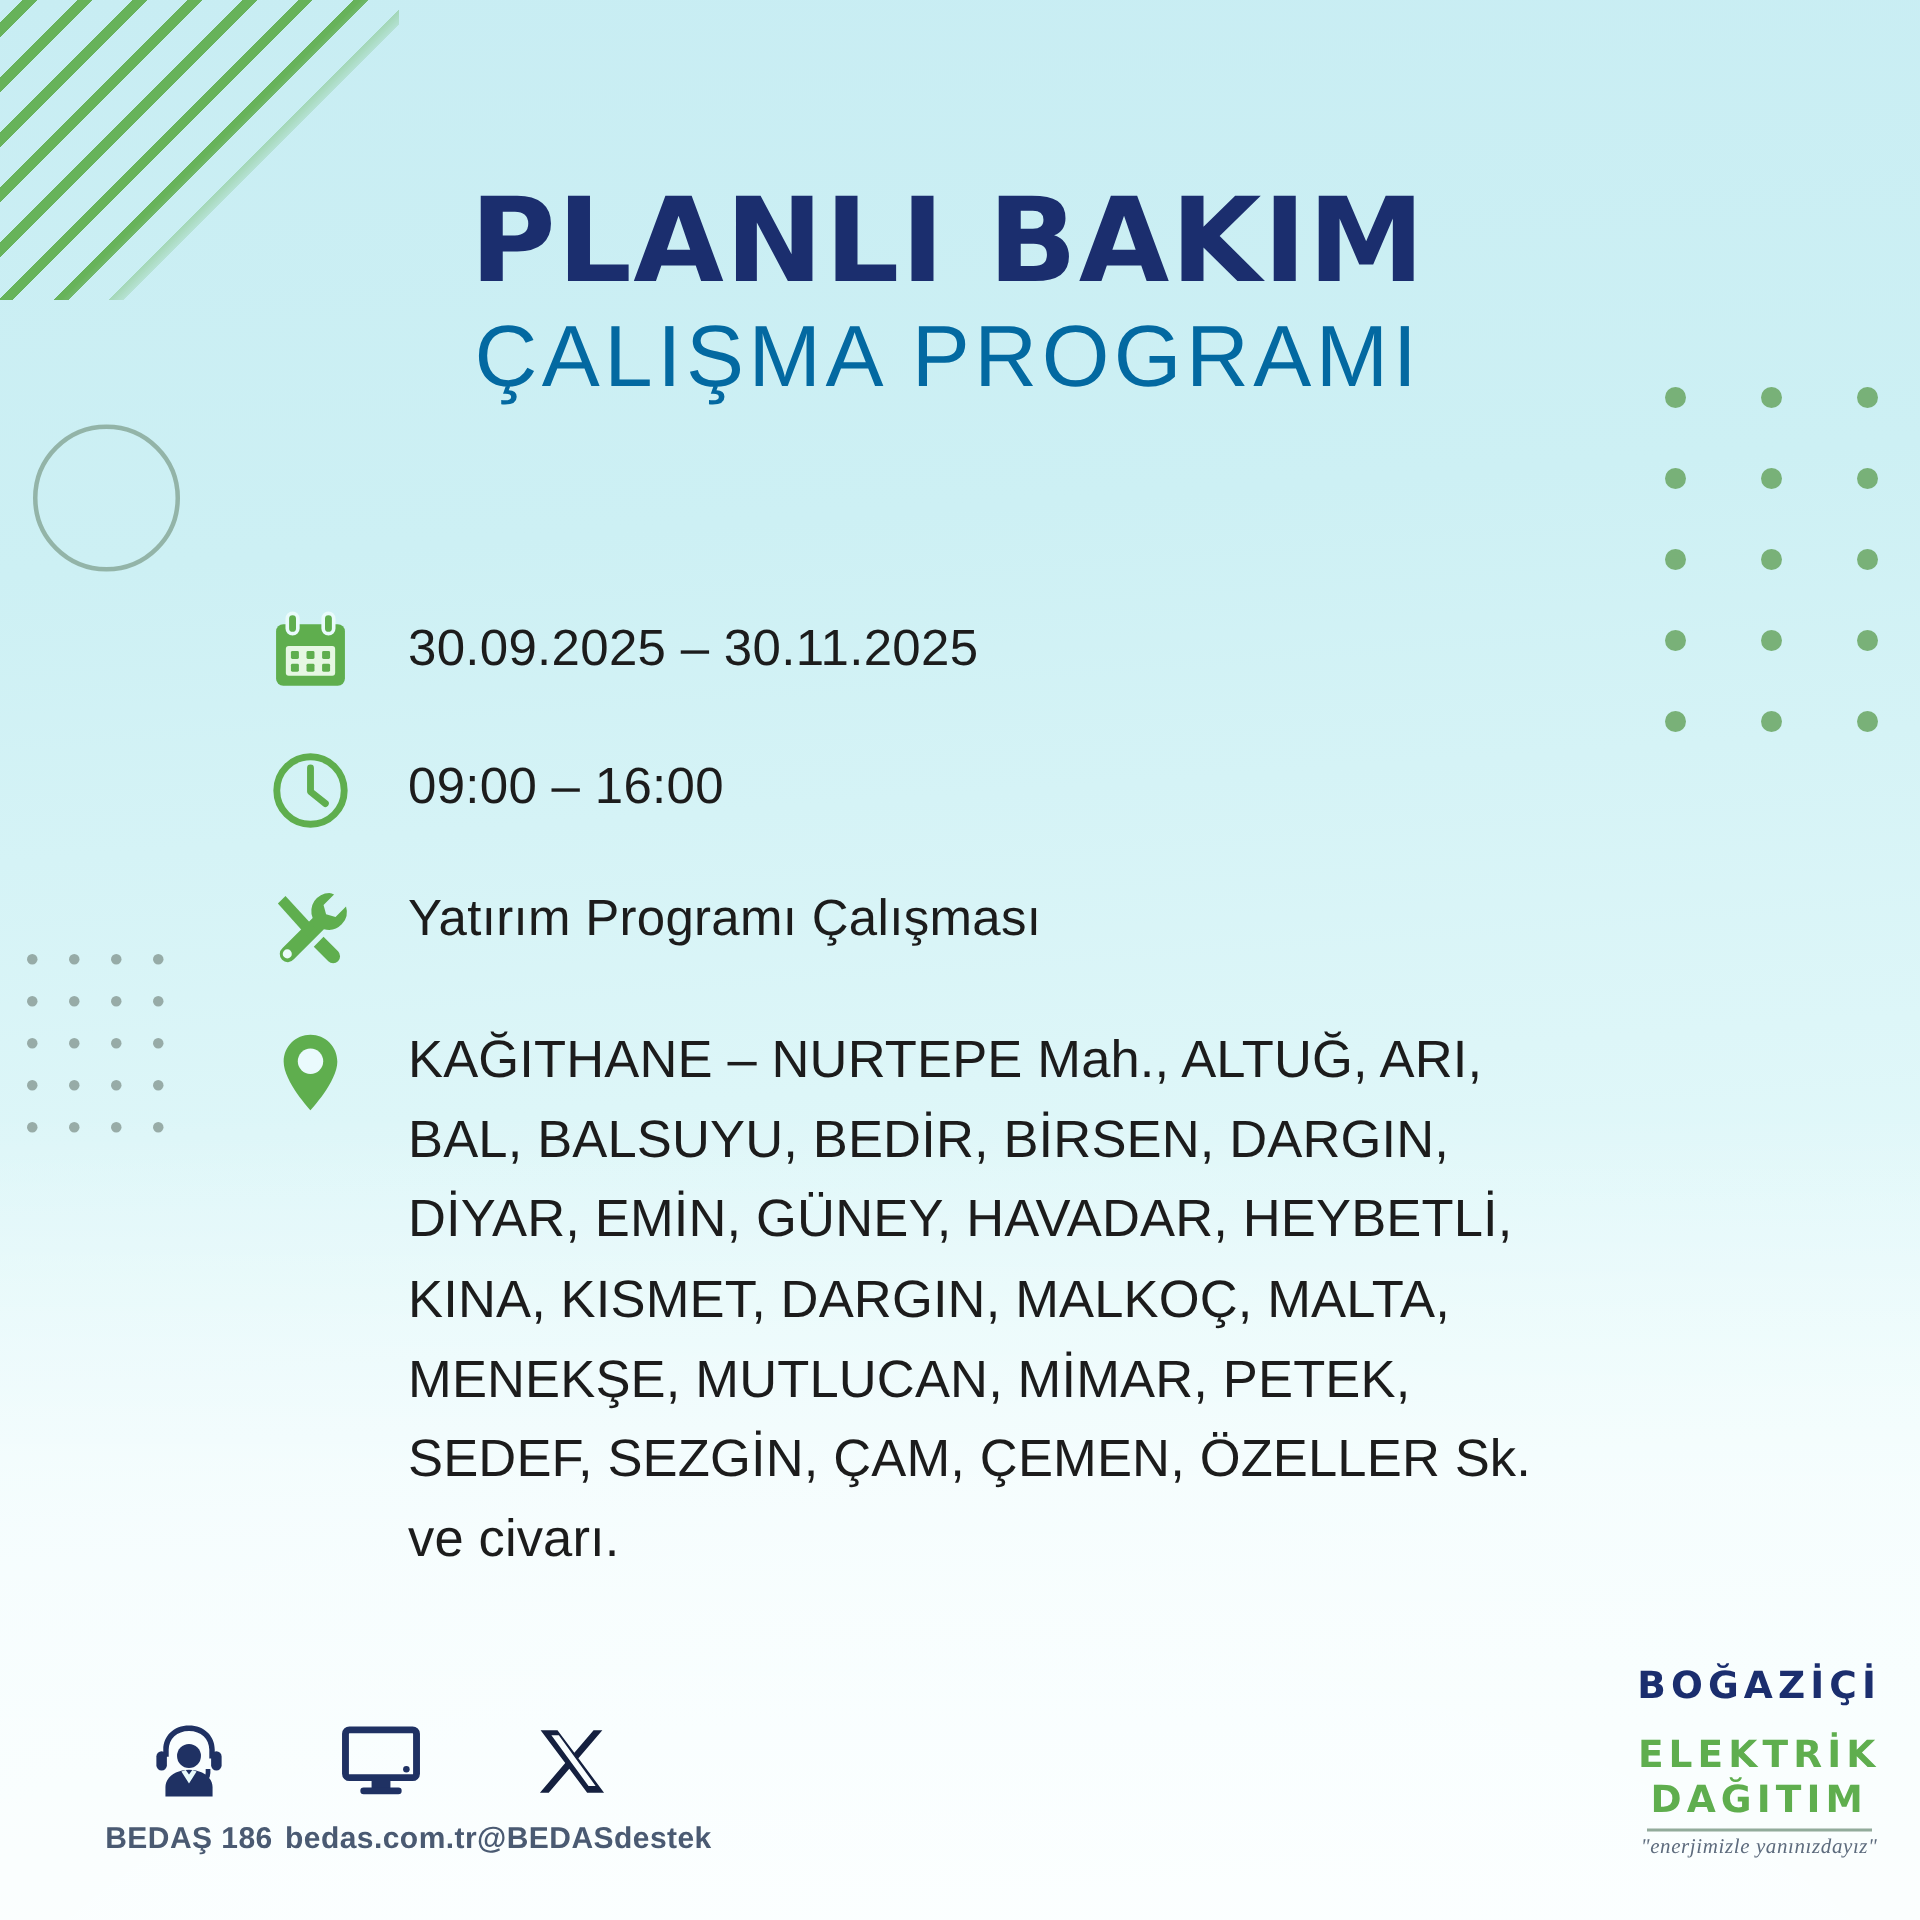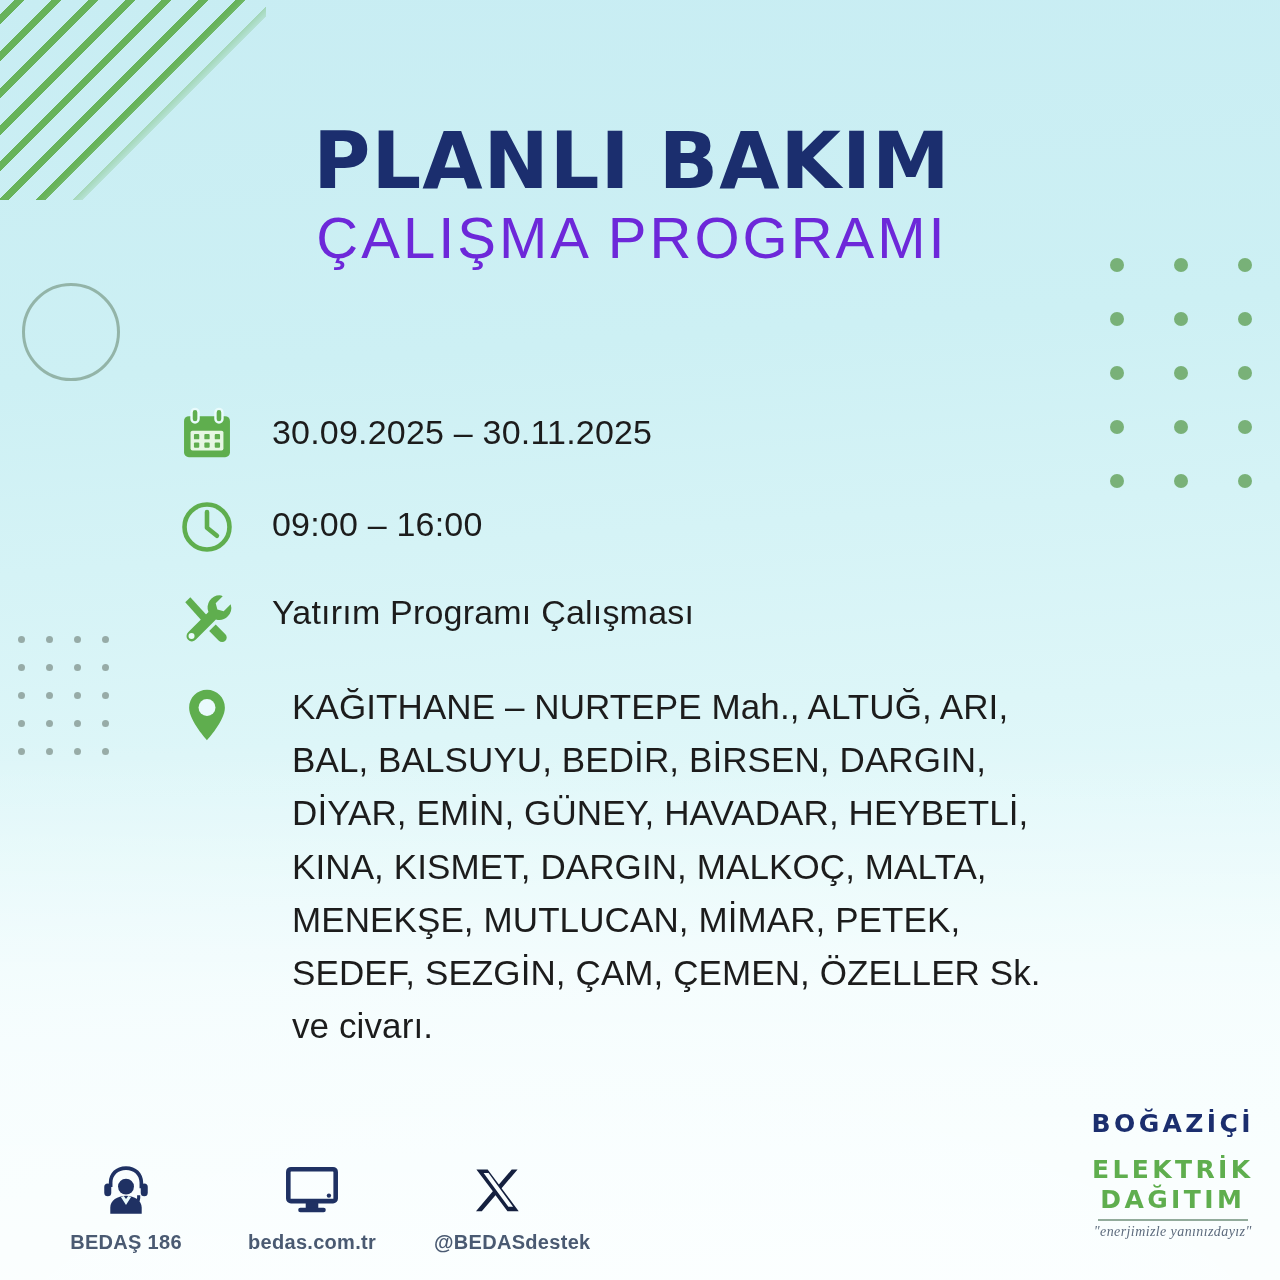--- a/index.html
+++ b/index.html
@@ -53,42 +53,42 @@
 
   
   #heading{ position:absolute; left:0; right:16px; top:122px; text-align:center; }
   #title-main{
     font-size:78px; font-weight:bold; color:#1b2e6e;
     letter-spacing:1px; line-height:1.02;
     font-family:"DejaVu Sans", sans-serif;
   }
   #title-sub{
     margin-top:6px;
-    font-size:58px; font-weight:500; color:#6d28d9;
+    font-size:58px; font-weight:500; color:#0369a1;
     letter-spacing:3px; line-height:1.05;
     font-family:"Liberation Sans", sans-serif;
   }
 
   
   #info{ position:absolute; left:178px; top:404px; width:920px; }
   .info-row{ display:flex; align-items:flex-start; margin-bottom:32px; }
-  .info-row:last-child{ margin-bottom:0;gap:20px; }
+  .info-row:last-child{ margin-bottom:0; }
   .row-icon{ width:94px; flex:0 0 94px; display:flex; justify-content:flex-start; padding-top:2px; }
   .row-text{
     font-size:34px; color:#1c1c1c; line-height:1.46;
     font-family:"Liberation Sans", sans-serif; letter-spacing:.2px;
   }
   #row-address .row-text{ font-size:35px; line-height:1.52; letter-spacing:.1px; }
   #row-address .row-icon{ padding-top:6px; }
   #row-date .row-text, #row-time .row-text{ padding-top:4px; }
   .addr-line{ display:block; white-space:nowrap; }
 
   
   #footer{ position:absolute; left:0; right:0; bottom:26px; height:140px; }
-  #footer-links{ position:absolute; left:62px; bottom:0; display:flex; align-items:flex-end; gap:58px; }
+  #footer-links{ position:absolute; left:62px; bottom:16px; display:flex; align-items:flex-end; }
   .f-item{ width:128px; text-align:center; }
   .f-icon{ height:62px; display:flex; align-items:flex-end; justify-content:center; }
   .f-label{
     margin-top:12px; font-size:20px; color:#4a5a72;
     font-family:"Liberation Sans", sans-serif; font-weight:bold; letter-spacing:.3px;
   }
 
   #logo{ position:absolute; right:26px; bottom:14px; text-align:center; }
   .logo-l1{ font-size:25px; font-weight:bold; color:#1b2e6e; letter-spacing:3.4px;
             font-family:"DejaVu Sans", sans-serif; }

